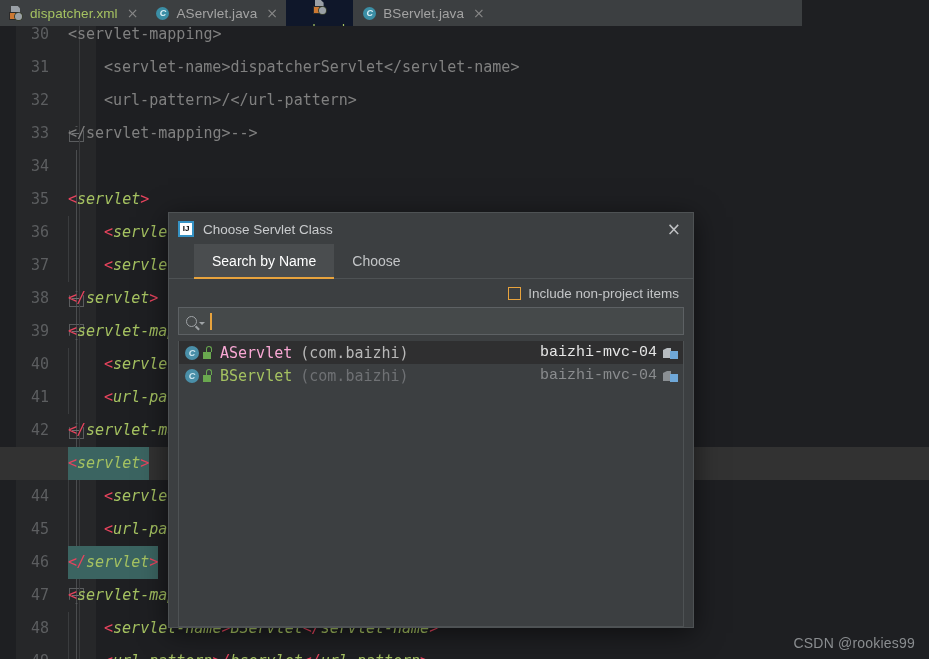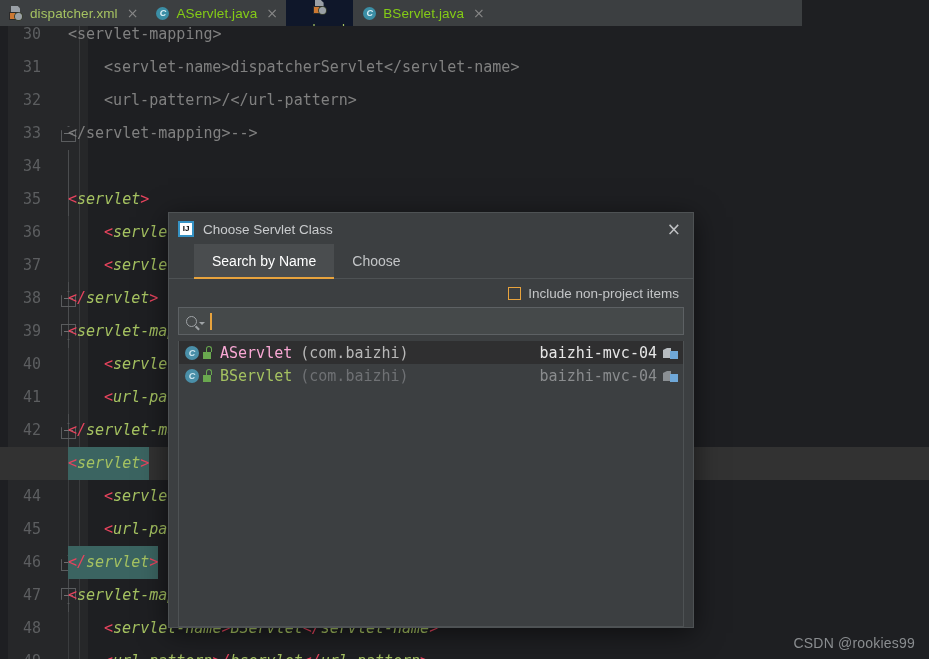--- a/index.html
+++ b/index.html
@@ -16,21 +16,21 @@
     background:#3c3f41; display:flex; align-items:stretch;
   }
   .tab{
     display:flex; align-items:center; gap:6px;
     padding:0 8px 0 9px; height:26px; cursor:default;
     font-size:13px;
   }
   .tab.active{ background:#0f172a;flex-direction:column; }
   .tab-label{ font-size:13.5px; letter-spacing:.1px; white-space:nowrap; }
   .tab-label.xml{ color:#a5c261; }
-  .tab-label.java{ color:#84cc16; }
+  .tab-label.java{ color:#a3a3a3; }
   .tab-close{
     color:#878787; font-size:14px; line-height:1; margin-left:3px;
     font-family:"DejaVu Sans", sans-serif;
   }
   .ic{ width:15px; height:15px; position:relative; flex:0 0 auto; display:block; }
 
   
   .ic-xml .pg{ position:absolute; left:2px; top:0px; width:9px; height:9px;
      background:#9aa0a6; clip-path:polygon(0 0,70% 0,100% 30%,100% 100%,0 100%); }
   .ic-xml .bdg{ position:absolute; left:0px; top:6px; width:9px; height:8px;
@@ -46,21 +46,21 @@
      font-family:"Liberation Sans", sans-serif; }
 
   
   #editor{
     position:absolute; left:0; top:26px; width:929px; height:633px;
     background:#1e1f22;
     font-family:"DejaVu Sans Mono", monospace;
     font-size:15px;
   }
   #gutter{
-    position:absolute; left:8px; top:0; width:80px; height:633px;
+    position:absolute; left:16px; top:0; width:80px; height:633px;
     background:#262729;
   }
   #gutterline{
     position:absolute; left:79px; top:0; width:1px; height:633px; background:#3a3b3d;
   }
   .lnum{
     position:absolute; left:-7px; width:40px; text-align:right;
     color:#5c5e60; font-size:15px; font-family:"DejaVu Sans Mono", monospace;
     height:33px; line-height:33px;
   }
@@ -195,21 +195,21 @@
   .lock-ic{ width:11px; height:13px; position:relative; margin-left:3px; flex:0 0 auto; }
   .lock-ic .body{ position:absolute; left:1px; bottom:0; width:8px; height:7px; background:#6aa84f; }
   .lock-ic .sh{ position:absolute; left:4px; top:0; width:6px; height:6px;
      border:1.6px solid #6aa84f; border-bottom:0; border-radius:3px 3px 0 0; }
   .rname{ margin-left:7px; }
   .rname.sel{ color:#f9a8d4; }
   .rname.unsel{ color:#a5c261; }
   .rpkg{ margin-left:8px; }
   .rpkg.sel{ color:#b8b8b8; }
   .rpkg.unsel{ color:#6f7174; }
-  .rmod{ margin-left:auto; font-size:15px; }
+  .rmod{ margin-left:auto; font-size:15px;font-family:Liberation Mono, monospace; }
   .rmod.sel{ color:#e6e6e6; }
   .rmod.unsel{ color:#8a8c8e; }
   .mod-ic{ width:15px; height:13px; position:relative; margin:0 5px 0 6px; flex:0 0 auto; }
   .mod-ic .b1{ position:absolute; left:0; top:2px; width:8px; height:10px; background:#8a8f93;
      clip-path:polygon(0 2px,4px 0,100% 0,100% 100%,0 100%); }
   .mod-ic .b2{ position:absolute; left:7px; top:5px; width:8px; height:8px; background:#6fa8d8; }
   .mod-ic.sel .b1{ background:#b8bdc1; }
 
   #btnrow{
     height:52px; display:flex; align-items:center; justify-content:center;

